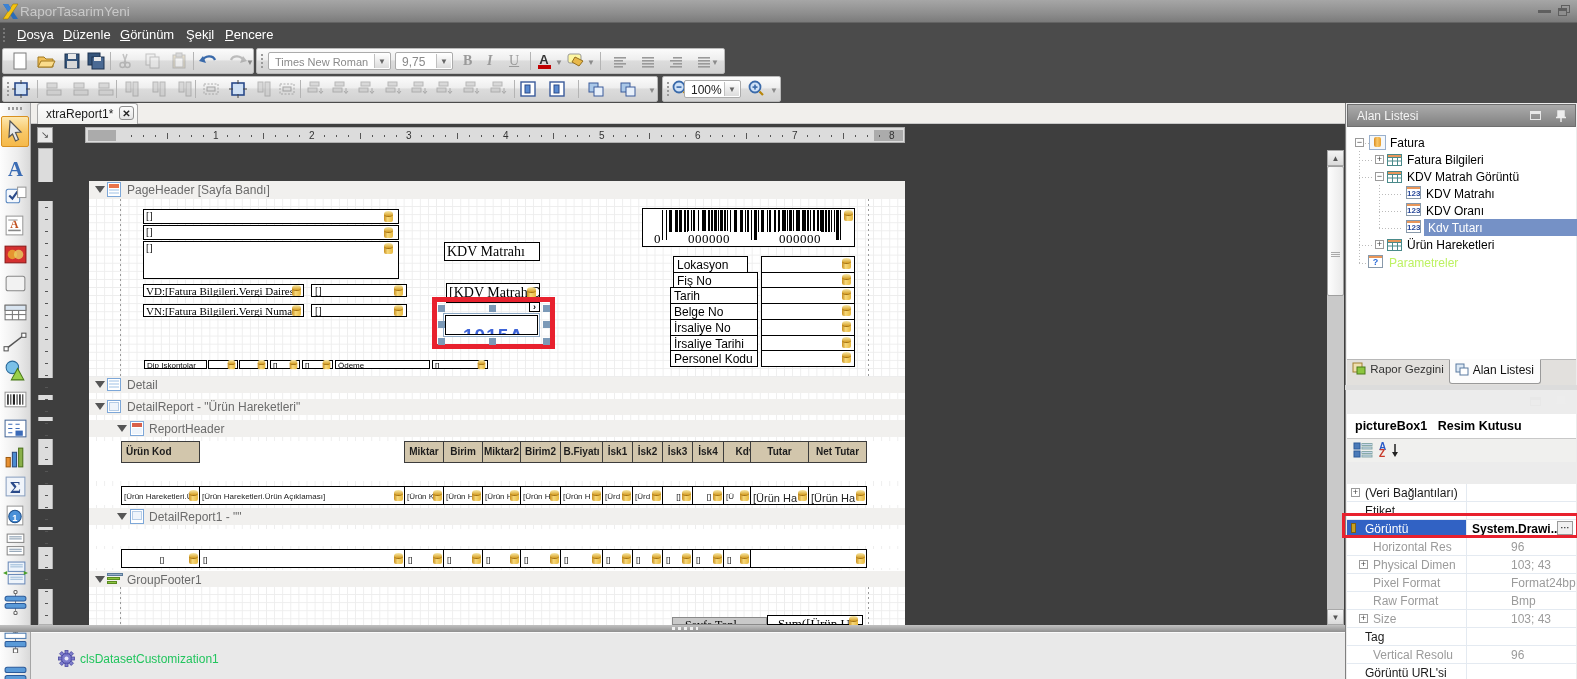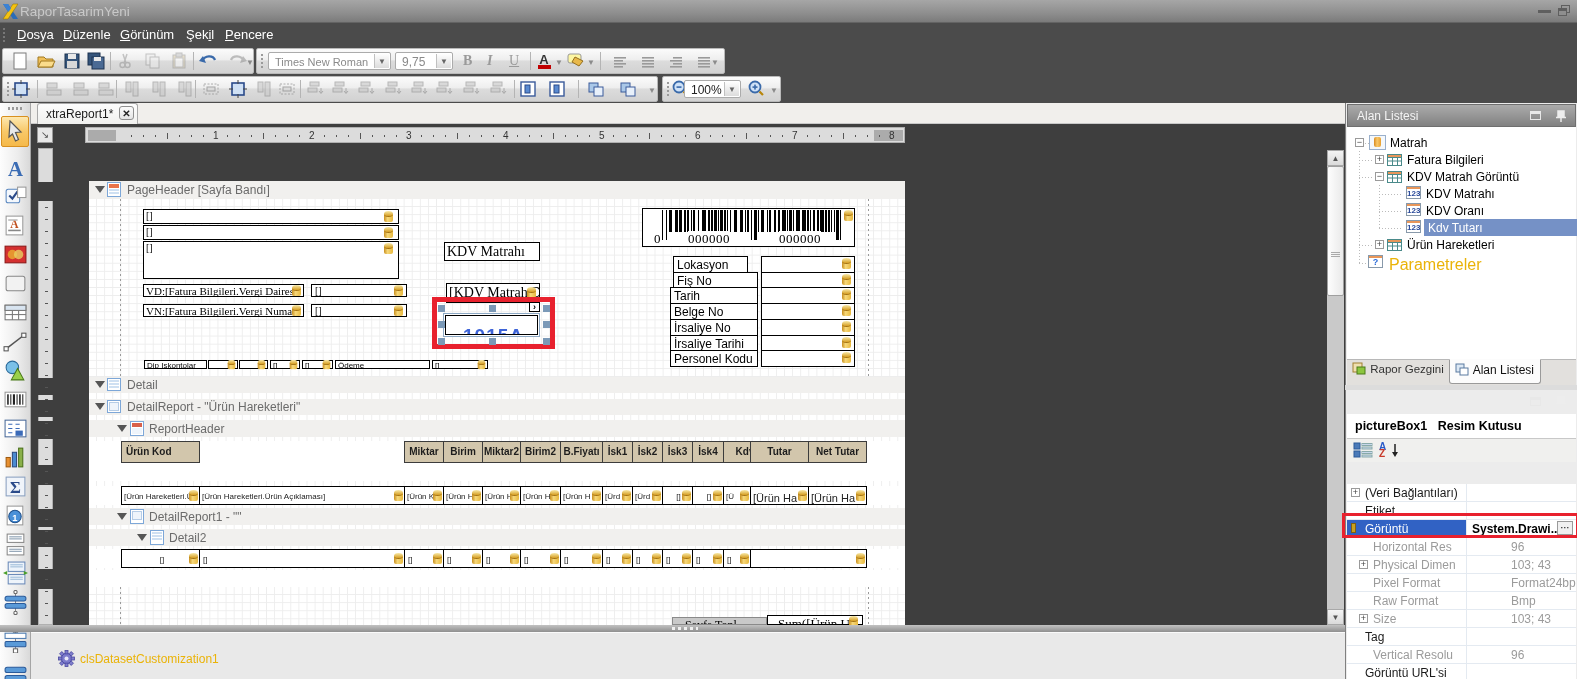--- a/index.html
+++ b/index.html
@@ -803,29 +803,20 @@
 
     <div class="band" style="top:327px;height:17px">
       <div class="tri" style="left:28px;top:5px"></div>
       <div class="bicon" style="left:41px">
           <div style="height:9px;background:#eef4fb;margin:1px;border:1px solid #b5cce6"></div>
         </div>
       <div style="position:absolute;left:60px;top:2px">DetailReport1 - ""</div>
     </div>
     <div class="content" style="top:344px;height:4px"></div>
 
-    <div class="band" style="top:348px;height:17px">
-      <div class="tri" style="left:48px;top:5px"></div>
-      <div class="bicon" style="left:61px">
-          <div style="height:2px;background:#cfe0f2;margin:1px"></div>
-          <div style="height:2px;background:#cfe0f2;margin:0 1px 1px 1px"></div>
-          <div style="height:2px;background:#cfe0f2;margin:0 1px"></div>
-        </div>
-      <div style="position:absolute;left:80px;top:2px">Detail2</div>
-    </div>
     <div class="content" style="top:365px;height:3px"></div>
 
     <div class="fld" style="left:32px;top:368px;width:79px;height:19px;font-size:8px;padding:5px 0 0 3px;text-align:center;">[]</div>
       <div class="db" style="left:100px;top:372px"></div>
       <div class="fld" style="left:110px;top:368px;width:206px;height:19px;font-size:8px;padding:5px 0 0 3px;">[]</div>
       <div class="db" style="left:305px;top:372px"></div>
       <div class="fld" style="left:315px;top:368px;width:40px;height:19px;font-size:8px;padding:5px 0 0 3px;">[]</div>
       <div class="db" style="left:344px;top:372px"></div>
       <div class="fld" style="left:354px;top:368px;width:40px;height:19px;font-size:8px;padding:5px 0 0 3px;">[]</div>
       <div class="db" style="left:383px;top:372px"></div>
@@ -842,20 +833,29 @@
       <div class="fld" style="left:573px;top:368px;width:31px;height:19px;font-size:8px;padding:5px 0 0 3px;">[]</div>
       <div class="db" style="left:593px;top:372px"></div>
       <div class="fld" style="left:603px;top:368px;width:32px;height:19px;font-size:8px;padding:5px 0 0 3px;">[]</div>
       <div class="db" style="left:624px;top:372px"></div>
       <div class="fld" style="left:634px;top:368px;width:28px;height:19px;font-size:8px;padding:5px 0 0 3px;">[]</div>
       <div class="db" style="left:651px;top:372px"></div>
       <div class="fld" style="left:661px;top:368px;width:117px;height:19px;font-size:8px;padding:5px 0 0 3px;"></div>
       <div class="db" style="left:767px;top:372px"></div>
     <div class="content" style="top:387px;height:2px"></div>
 
+    <div class="band" style="top:390px;height:17px">
+      <div class="tri" style="top:5px"></div>
+      <div style="position:absolute;left:18px;top:2px;width:16px;height:12px">
+        <div style="height:3px;background:#9ab0c8;margin-bottom:1px;border:1px solid #5a7a9a"></div>
+        <div style="height:3px;background:#8cc63f;margin-bottom:1px;border:1px solid #5a8a20;width:13px"></div>
+        <div style="height:3px;background:#8cc63f;border:1px solid #5a8a20;width:10px"></div>
+      </div>
+      <div style="position:absolute;left:38px;top:2px">GroupFooter1</div>
+    </div>
 
     <div class="content" style="top:406px;height:38px">
       <div class="dashv" style="left:31px"></div>
       <div class="dashv" style="left:779px"></div>
       <div style="position:absolute;left:583px;top:30px;width:95px;height:8px;background:#c9c9c9;border:1px solid #8a8a8a;font-family:'Liberation Serif';font-size:12px;padding-left:12px;overflow:hidden">Sayfa Topl</div>
       <div class="lbl" style="left:678px;top:28px;width:96px;height:10px;font-size:13px;padding-left:10px">Sum([Ürün Ud</div>
       <div class="db" style="left:760px;top:29px"></div>
     </div>
   </div>
 </div>
@@ -870,21 +870,21 @@
       <rect x="7" y="13.1" width="3" height="3.4"></rect>
    <rect x="0.5" y="7" width="3.4" height="3"></rect>
       <rect x="13.1" y="7" width="3.4" height="3"></rect>
    <rect x="2.2" y="2.2" width="3.2" height="3.2" transform="rotate(45 3.8 3.8)"></rect>
    <rect x="11.6" y="2.2" width="3.2" height="3.2" transform="rotate(45 13.2 3.8)"></rect>
    <rect x="2.2" y="11.6" width="3.2" height="3.2" transform="rotate(45 3.8 13.2)"></rect>
    <rect x="11.6" y="11.6" width="3.2" height="3.2" transform="rotate(45 13.2 13.2)"></rect>
   </g>
   <circle cx="8.5" cy="8.5" r="2" fill="#e8e8f8"></circle>
 </svg>
-<div class="abs" style="left:80px;top:652px;font-size:12px;color:#eab308">clsDatasetCustomization1</div>
+<div class="abs" style="left:80px;top:652px;font-size:12px;color:#22c55e">clsDatasetCustomization1</div>
 
 <div class="abs" style="left:1342px;top:513px;width:237px;height:25px;border:3px solid #e8212e;z-index:9"></div>
 
 <div class="abs" id="rpanel"></div>
 <div class="abs" style="left:1345px;top:103px;width:232px;height:576px;overflow:hidden">
     <div class="ptitle" style="top:1px">Alan Listesi</div>
     <div class="pmin" style="left:185px;top:8px"></div>
     <svg class="abs" style="left:210px;top:7px" width="12" height="13">
       <g stroke="#ededed" stroke-width="1.5" fill="none">
         <rect x="3" y="1" width="6" height="6" fill="#ededed"></rect>
@@ -899,21 +899,21 @@
     <div class="abs" style="left:14px;top:74px;width:14px;height:1px;background:repeating-linear-gradient(90deg,#bbb 0 1px,transparent 1px 3px)"></div>
     <div class="abs" style="left:14px;top:142px;width:14px;height:1px;background:repeating-linear-gradient(90deg,#bbb 0 1px,transparent 1px 3px)"></div>
     <div class="abs" style="left:14px;top:160px;width:14px;height:1px;background:repeating-linear-gradient(90deg,#bbb 0 1px,transparent 1px 3px)"></div>
     <div class="abs" style="left:34px;top:82px;width:1px;height:44px;background:repeating-linear-gradient(#bbb 0 1px,transparent 1px 3px)"></div>
     <div class="abs" style="left:34px;top:91px;width:22px;height:1px;background:repeating-linear-gradient(90deg,#bbb 0 1px,transparent 1px 3px)"></div>
     <div class="abs" style="left:34px;top:108px;width:22px;height:1px;background:repeating-linear-gradient(90deg,#bbb 0 1px,transparent 1px 3px)"></div>
     <div class="abs" style="left:34px;top:125px;width:22px;height:1px;background:repeating-linear-gradient(90deg,#bbb 0 1px,transparent 1px 3px)"></div>
     <div class="plus" style="left:10px;top:35px">−</div>
     <div class="abs" style="left:24px;top:32px;width:17px;height:15px;background:#f4f8fc;border:1px solid #9ab0cc"></div>
     <div class="abs" style="left:29px;top:34px;width:7px;height:10px;background:linear-gradient(90deg,#d88a20,#f8c86a 45%,#e8a030);border-radius:2px"></div>
-    <div class="abs" style="left:45px;top:33px;font-size:12px;color:#000">Matrah</div>
+    <div class="abs" style="left:45px;top:33px;font-size:12px;color:#000">Fatura</div>
     <div class="plus" style="left:30px;top:52px">+</div>
     <svg class="ticn16" style="left:42px;top:50px" width="15" height="14">
       <rect x="0.5" y="1.5" width="14" height="11" fill="#fff" stroke="#4a8a8a"></rect>
       <rect x="0.5" y="1.5" width="14" height="3" fill="#e8965a" stroke="#4a8a8a"></rect>
       <line x1="0.5" y1="8" x2="14.5" y2="8" stroke="#4a8a8a"></line>
       <line x1="5.5" y1="4.5" x2="5.5" y2="12.5" stroke="#4a8a8a"></line>
       <line x1="10.5" y1="4.5" x2="10.5" y2="12.5" stroke="#4a8a8a"></line>
     </svg>
     <div class="abs" style="left:62px;top:50px;font-size:12px;color:#000">Fatura Bilgileri</div>
     <div class="plus" style="left:30px;top:69px">−</div>
@@ -947,21 +947,21 @@
       <rect x="0.5" y="1.5" width="14" height="3" fill="#e8965a" stroke="#4a8a8a"></rect>
       <line x1="0.5" y1="8" x2="14.5" y2="8" stroke="#4a8a8a"></line>
       <line x1="5.5" y1="4.5" x2="5.5" y2="12.5" stroke="#4a8a8a"></line>
       <line x1="10.5" y1="4.5" x2="10.5" y2="12.5" stroke="#4a8a8a"></line>
     </svg>
     <div class="abs" style="left:62px;top:135px;font-size:12px;color:#000">Ürün Hareketleri</div>
     <div class="abs" style="left:23px;top:152px;width:15px;height:13px;background:#fff;border:1px solid #8899aa">
       <div style="height:2px;background:#e8965a"></div>
       <div style="font-size:9px;color:#2a6ad8;text-align:center;line-height:9px;font-weight:bold">?</div>
     </div>
-    <div class="abs" style="left:44px;top:153px;font-size:16px;color:#eab308">Parametreler</div>
+    <div class="abs" style="left:44px;top:153px;font-size:12px;color:#bef264">Parametreler</div>
     <div class="abs" style="left:2px;top:256px;width:229px;height:26px;background:#e2e0dd;border-top:1px solid #b8b8b8"></div>
     <div class="abs" style="left:7px;top:258px;width:96px;height:22px;font-size:11.5px;color:#333;white-space:nowrap"><svg width="15" height="14" style="vertical-align:-2px">
         <rect x="1" y="2" width="9" height="9" fill="#f0e0b0" stroke="#a08030"></rect>
         <rect x="5" y="6" width="8" height="7" fill="#8cc63f" stroke="#4a7a1a"></rect>
       </svg> Rapor Gezgini</div>
     <div class="abs" style="left:104px;top:256px;width:92px;height:25px;background:#fcfcfc;border:1px solid #9a9a9a;border-top:1px solid #fcfcfc;border-radius:0 0 3px 3px;font-size:12px;color:#111;padding:3px 0 0 5px"><svg width="15" height="13" style="vertical-align:-2px">
         <rect x="1" y="1" width="8" height="8" fill="#dce8f4" stroke="#5a7aa0"></rect>
         <rect x="5" y="5" width="8" height="7" fill="#fff" stroke="#5a7aa0"></rect>
       </svg> Alan Listesi</div>
     <div class="abs" style="left:0px;top:282px;width:232px;height:5px;background:#dcdcdc"></div>

